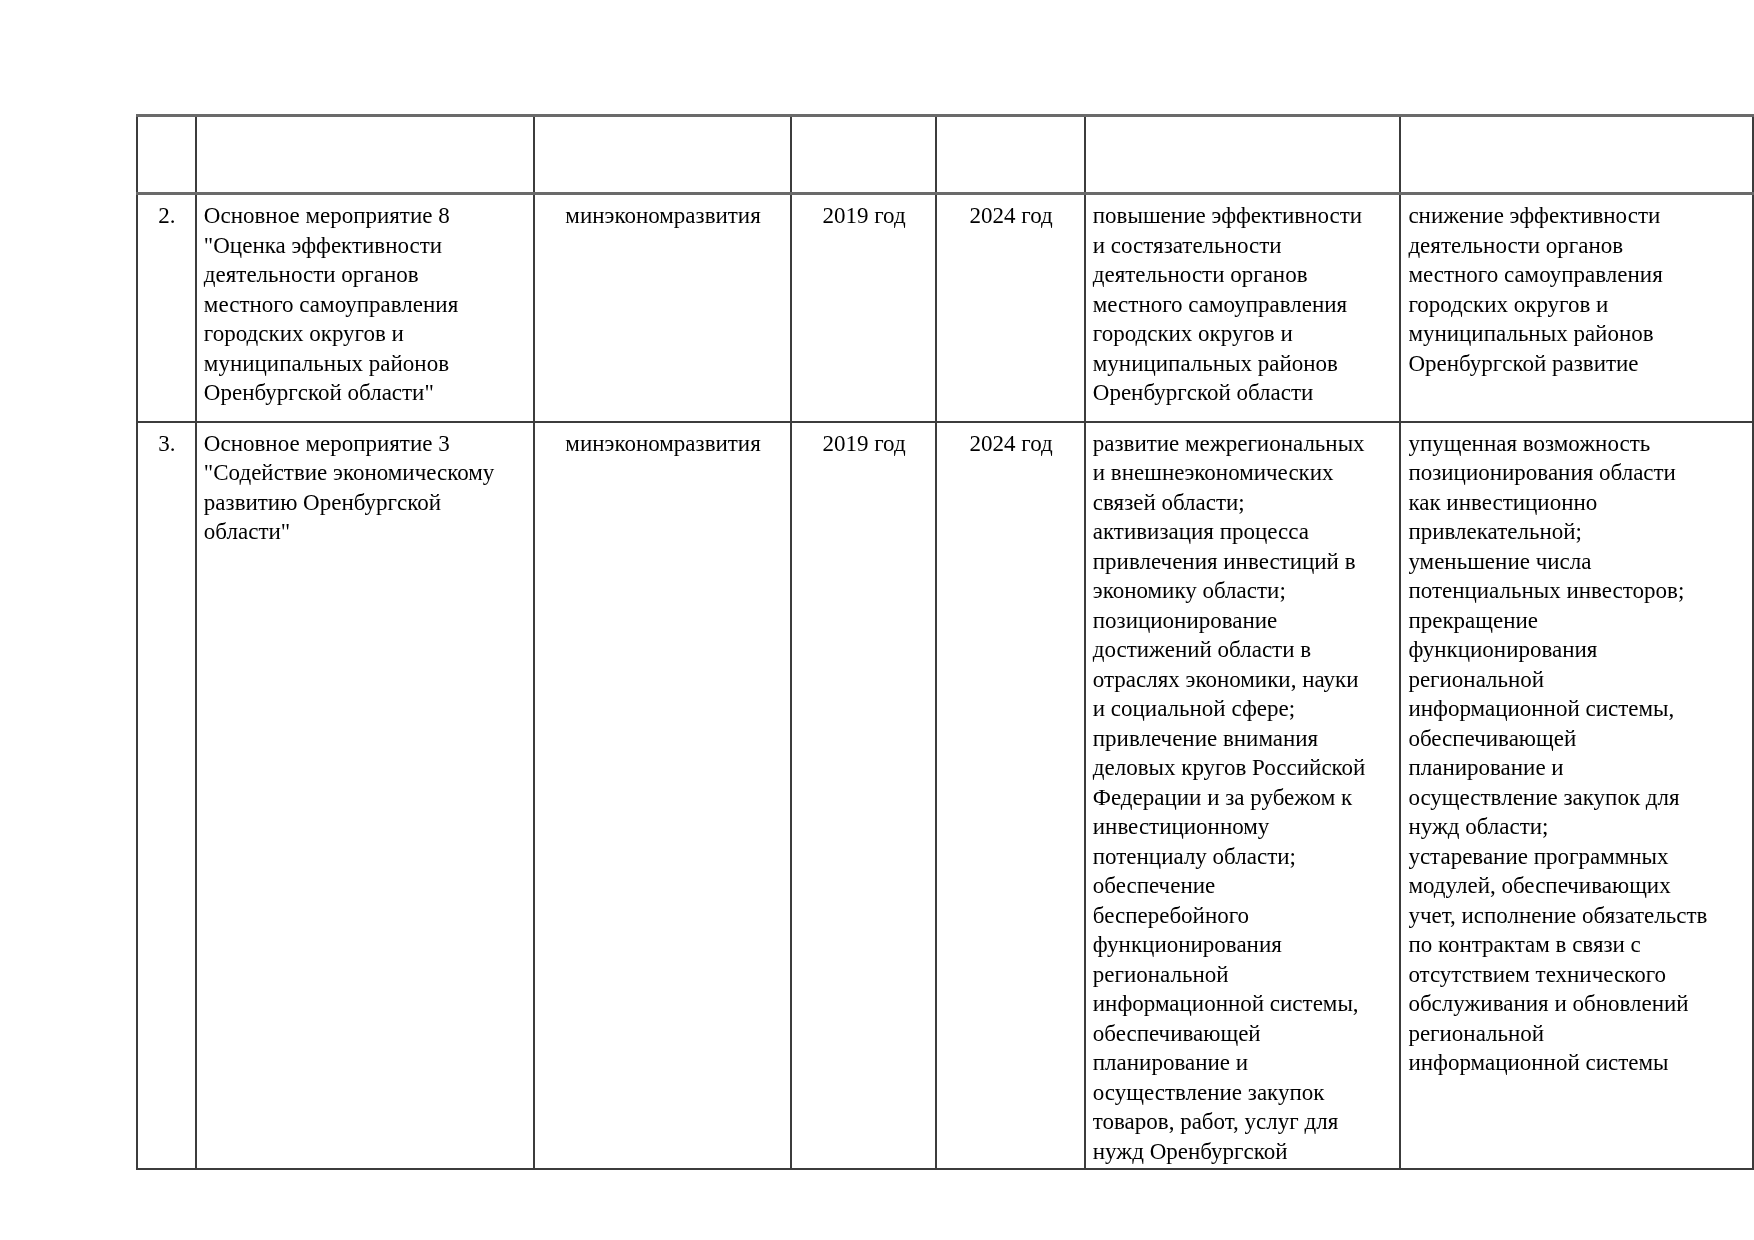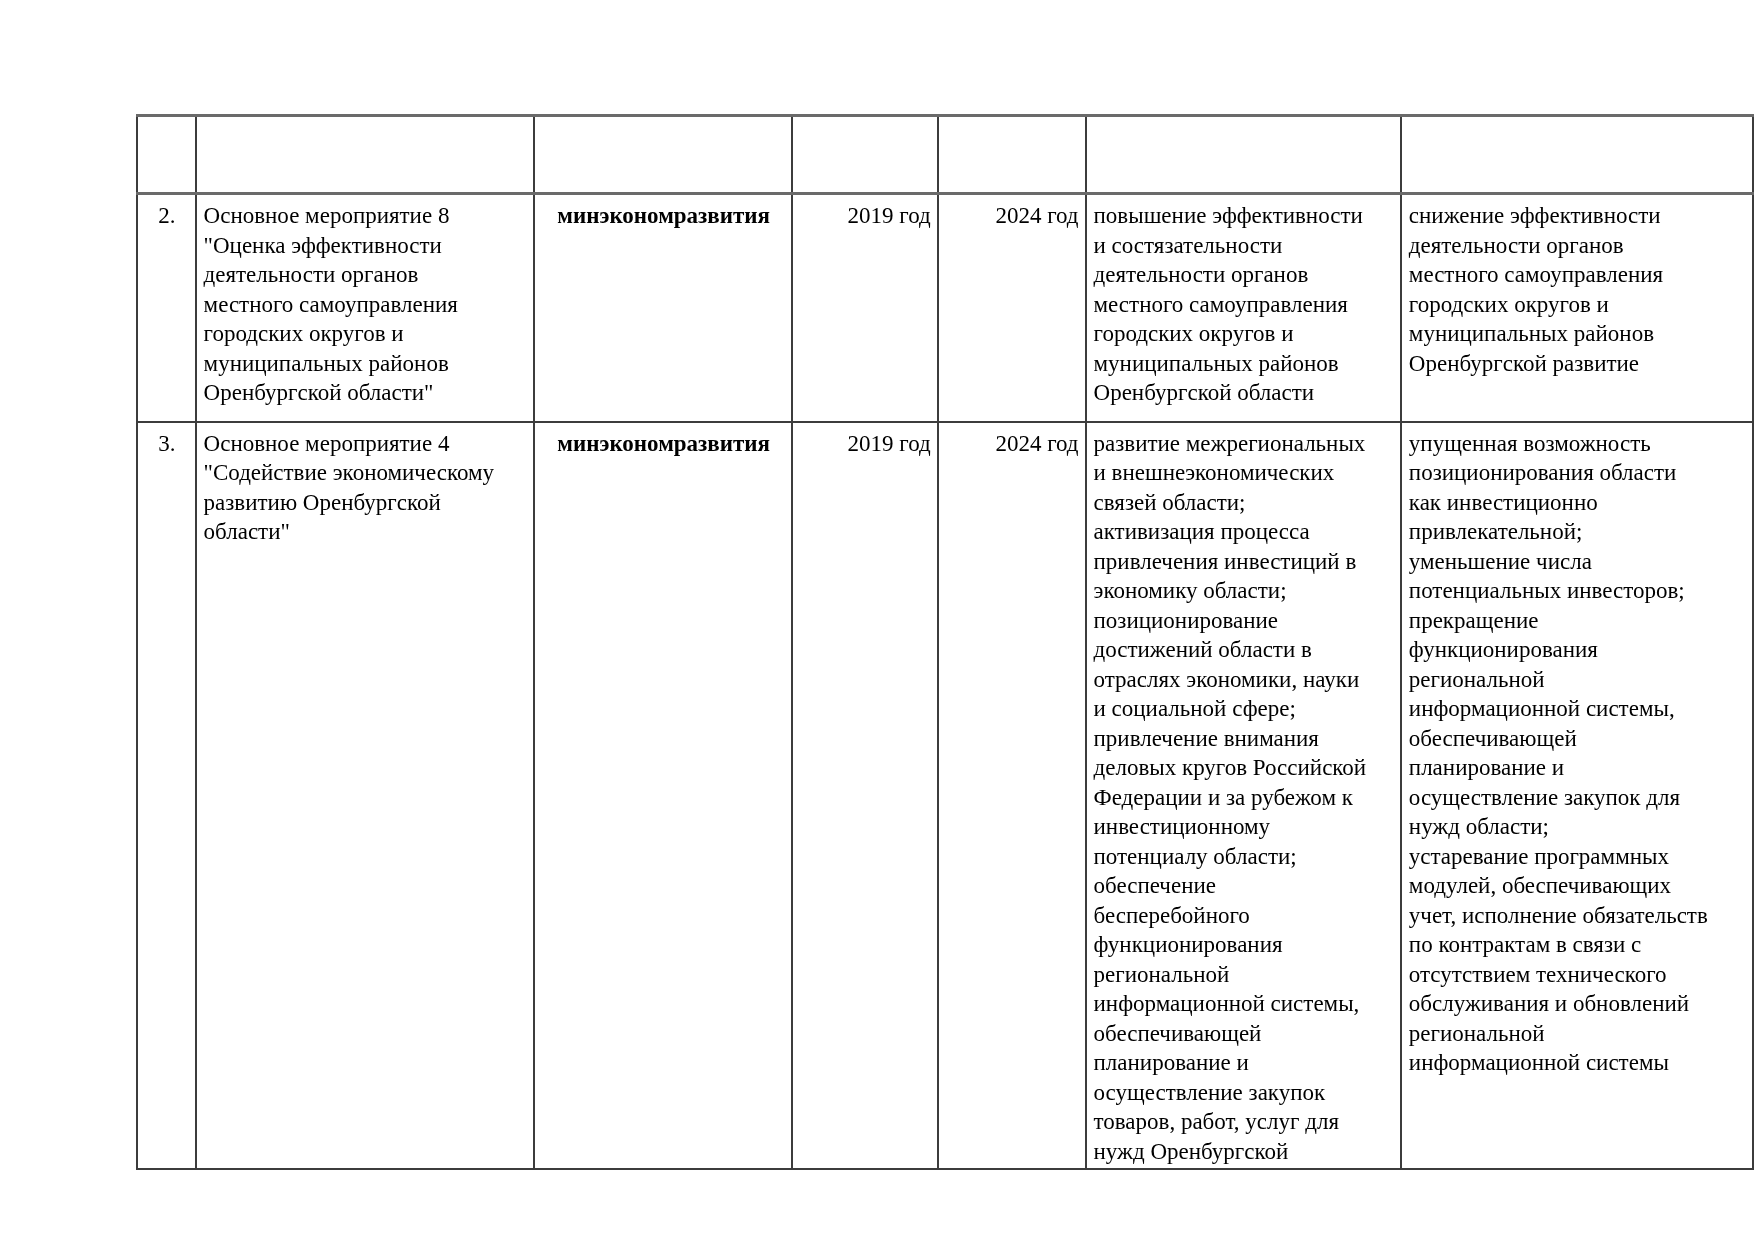--- a/index.html
+++ b/index.html
@@ -27,22 +27,22 @@
     line-height: 29.5px;
     padding: 6px 6px 2px 7px;
     white-space: pre;
     overflow: visible;
   }
   tr.header-row td {
     border-top: 3px solid #6a6a6a;
     border-bottom: 3px solid #6a6a6a;
   }
   td.c-num   { text-align: center; padding-left: 0; padding-right: 0; }
-  td.c-exec  { text-align: center; font-weight: bold; }
-  td.c-year  { text-align: right; padding-left: 0; padding-right: 0; }
+  td.c-exec  { text-align: center; }
+  td.c-year  { text-align: center; padding-left: 0; padding-right: 0; }
   td.c-text  { text-align: left; }
 </style>
 </head>
 <body>
 
 <div class="screen">
   <table class="doc-table">
     <colgroup>
       <col style="width:64px">
       <col style="width:345px">
@@ -83,21 +83,21 @@
 Оренбургской области</td>
         <td class="c-text">снижение эффективности
 деятельности органов
 местного самоуправления
 городских округов и
 муниципальных районов
 Оренбургской развитие</td>
       </tr>
       <tr style="height:739px">
         <td class="c-num">3.</td>
-        <td class="c-text">Основное мероприятие 4
+        <td class="c-text">Основное мероприятие 3
 "Содействие экономическому
 развитию Оренбургской
 области"</td>
         <td class="c-exec">минэкономразвития</td>
         <td class="c-year">2019 год</td>
         <td class="c-year">2024 год</td>
         <td class="c-text">развитие межрегиональных
 и внешнеэкономических
 связей области;
 активизация процесса

